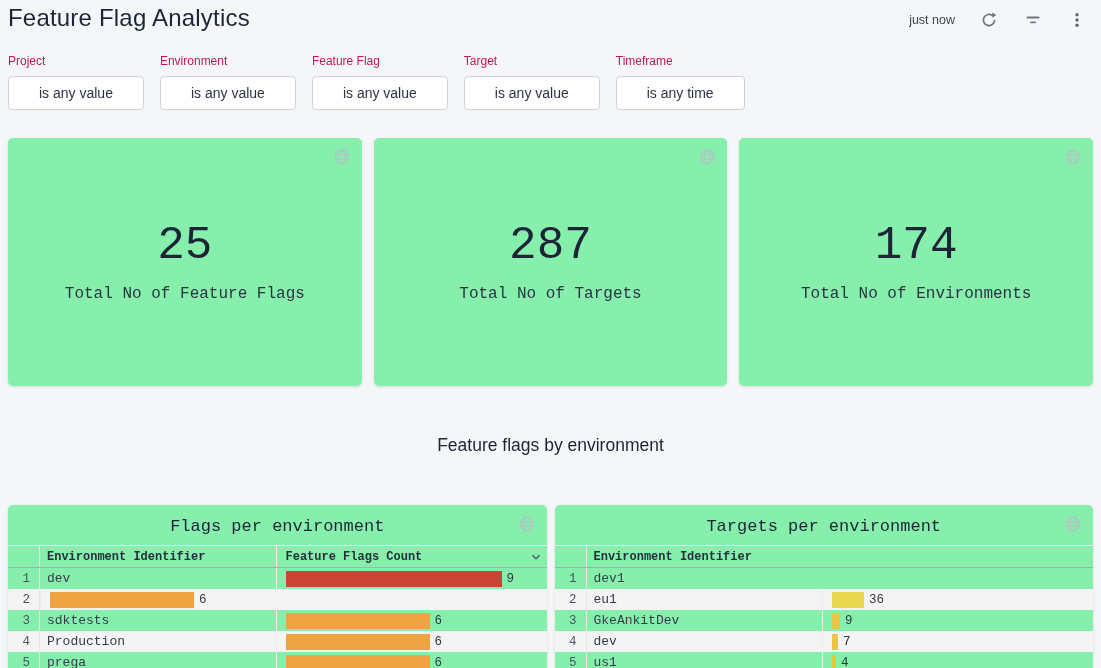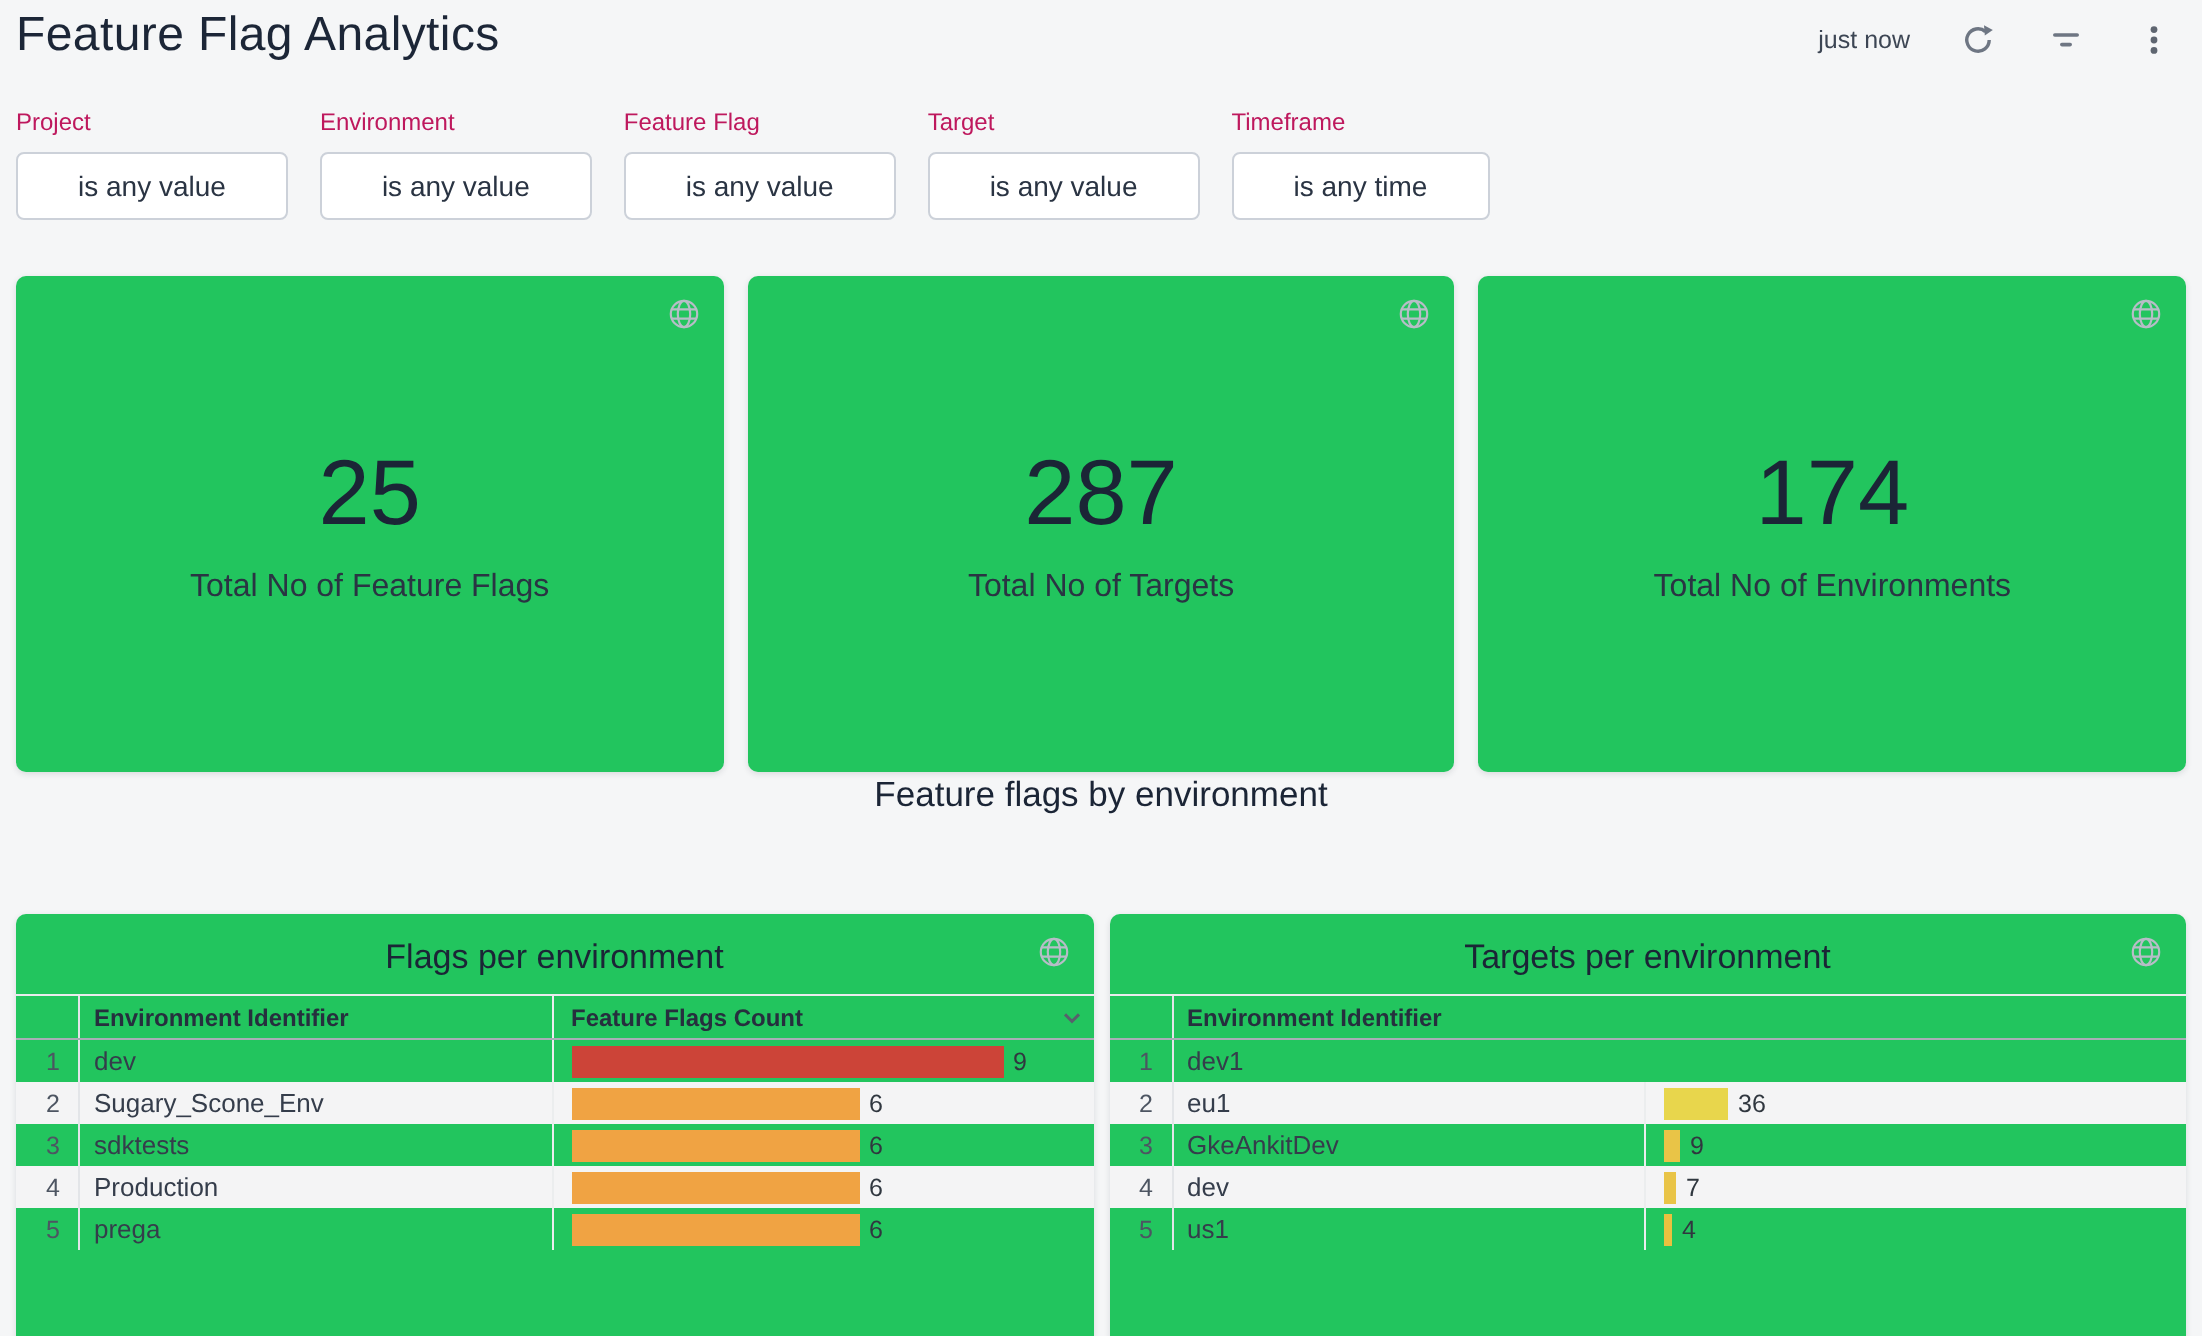--- a/index.html
+++ b/index.html
@@ -23,30 +23,31 @@
   .filter-btn {
     height:34px; min-width:102px; padding:0 30px;
     background:#fff; border:1px solid #ccd1d9; border-radius:4px;
     font-size:14px; color:#2a3443; font-family:inherit;
     display:flex; align-items:center; justify-content:center; cursor:pointer;
   }
 
   
   .kpi-row { display:flex; gap:12px; margin:28px 8px 0 8px; }
   .card {
-    background:#22c55e; border-radius:5px; position:relative;
+    background:#86efac; border-radius:5px; position:relative;
     box-shadow:0 1px 3px rgba(30,40,55,.13);
+    font-family:Liberation Mono, monospace;
   }
   .kpi-card { flex:1; height:248px; display:flex; flex-direction:column; align-items:center; justify-content:center; }
   .card-globe { position:absolute; top:11px; right:12px; cursor:pointer; }
   .kpi-value { font-size:46px; font-weight:400; color:#1b2536; line-height:1.1; }
   .kpi-label { font-size:16px; color:#2a3443; margin-top:14px; }
 
   
-  .section-title { text-align:center; font-size:17.5px; color:#1b2536; line-height:22px; }
+  .section-title { margin-top:48px; text-align:center; font-size:17.5px; color:#1b2536; line-height:22px; }
 
   
   .tables-row { display:flex; gap:8px; margin:49px 8px 0 8px; }
   .table-card { flex:1; height:252px; overflow:hidden; }
   .table-title { padding-top:11px; text-align:center; font-size:17px; color:#1b2536; line-height:22px; }
 
   .tbl { margin-top:7px; width:100%; }
   .tbl-header { display:flex; height:23px; border-top:1px solid #e9ebed; border-bottom:1px solid #a8aeb6; align-items:center; }
   .tbl-row { display:flex; height:21px; align-items:center; }
   .tbl-row.even { background:#f4f4f5; }
@@ -200,21 +201,20 @@
     <div class="c-num">1</div>
     <div class="c-id">dev</div>
     <div class="c-val">
       <span class="bar" style="width: 216px; background: rgb(204, 68, 56);"></span>
       <span class="bar-label">9</span>
     </div>
   </div>
 
   <div class="tbl-row even">
     <div class="c-num">2</div>
-    <div class="c-id">Sugary_Scone_Env</div>
     <div class="c-val">
       <span class="bar" style="width: 144px; background: rgb(240, 163, 67);"></span>
       <span class="bar-label">6</span>
     </div>
   </div>
 
   <div class="tbl-row">
     <div class="c-num">3</div>
     <div class="c-id">sdktests</div>
     <div class="c-val">

